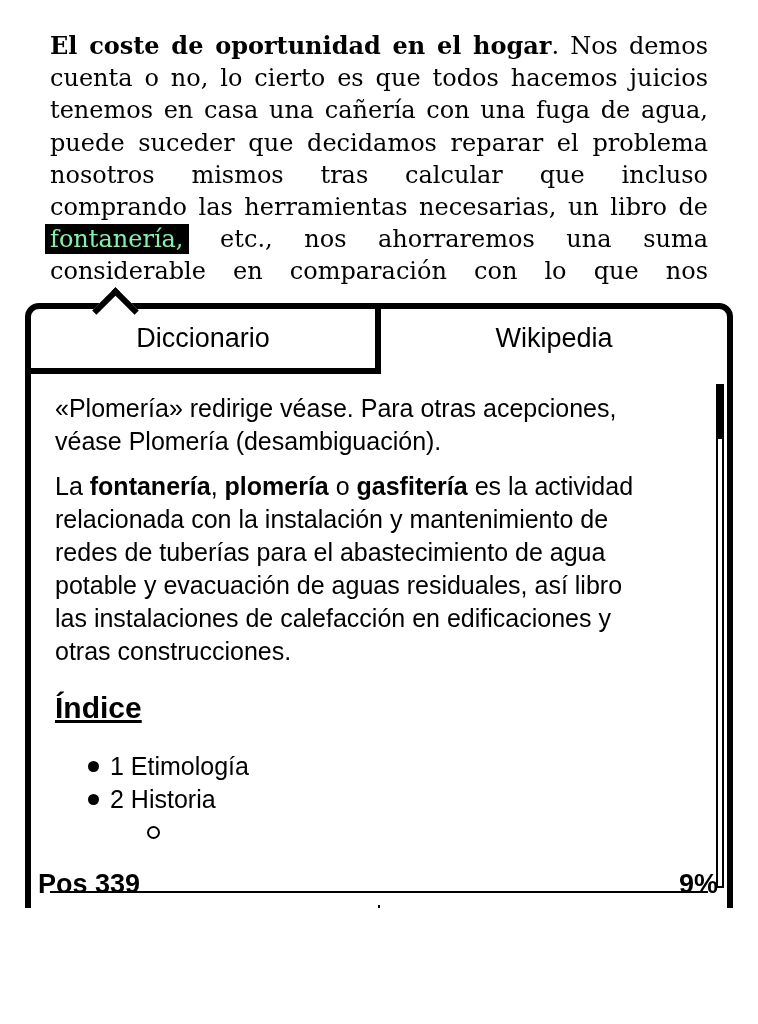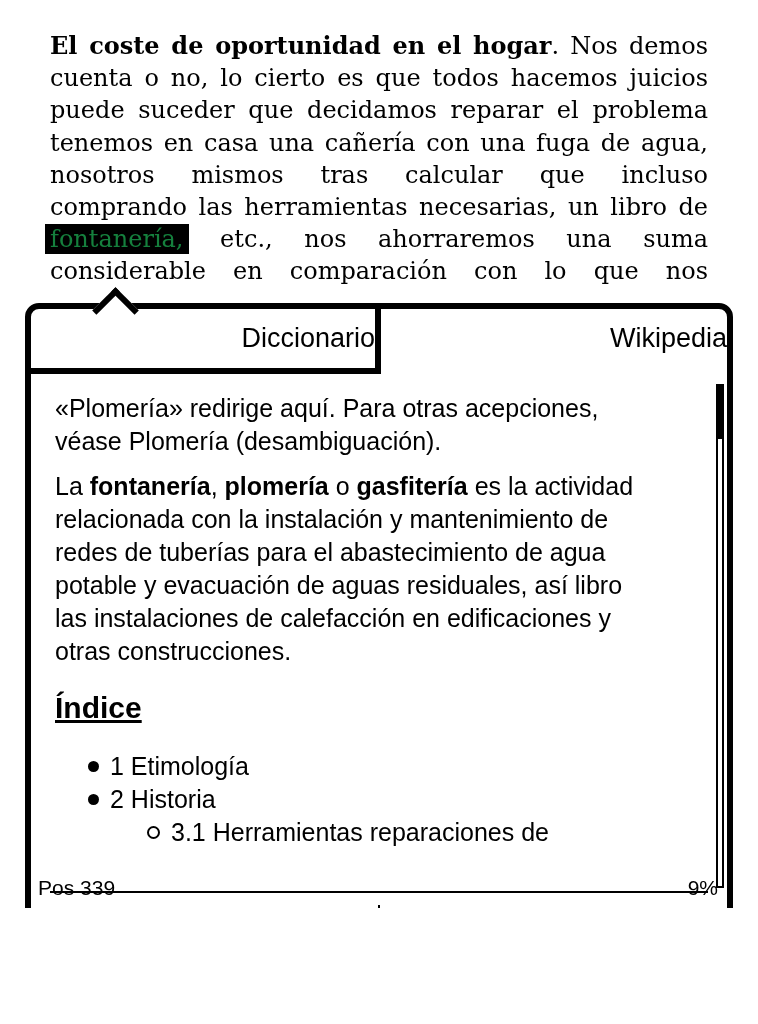--- a/index.html
+++ b/index.html
@@ -10,36 +10,36 @@
   }
 
   
   .book-text{
     position:absolute;top:30px;left:50px;width:658px;
     font-family:"DejaVu Serif","Liberation Serif",serif;
     font-size:24px;line-height:32.2px;color:#000;
   }
   .bline{text-align:justify;text-align-last:justify;}
   .b{font-weight:bold;}
-  .hl{background:#000;color:#15803d;padding:1px 5px;margin-left:-5px;}
+  .hl{background:#000;color:#86efac;padding:1px 5px;margin-left:-5px;}
 
   
   .popup{
     position:absolute;left:25px;top:303px;width:708px;height:674px;
     box-sizing:border-box;border:6px solid #000;border-radius:14px;
     background:#fff;
   }
   .caret{
     position:absolute;top:-15px;left:68px;width:27px;height:27px;
     background:#fff;border-left:6px solid #000;border-top:6px solid #000;
     transform:rotate(45deg);
   }
   .popup-tabs{display:flex;height:65px;}
   .tab{
-    box-sizing:border-box;display:flex;align-items:center;justify-content:flex-end;
+    box-sizing:border-box;display:flex;align-items:center;justify-content:center;
     font-size:27px;
   }
   .tab-dic{width:350px;border-right:6px solid #000;border-bottom:6px solid #000;}
   .tab-wiki{flex:1;border-bottom:6px solid #fff;}
   .tab-wiki span{font-weight:normal;}
 
   .popup-content{
     position:absolute;top:65px;left:0;right:0;height:517px;
     overflow:hidden;padding:18px 44px 0 24px;box-sizing:border-box;
     font-size:25px;line-height:33px;
@@ -68,54 +68,54 @@
   .popup-divider{position:absolute;left:19px;right:19px;top:582px;height:2px;background:#000;}
   .popup-buttons{position:absolute;left:0;right:0;top:584px;bottom:0;display:flex;}
   .pbtn{flex:1;display:flex;align-items:center;justify-content:center;
         font-size:28px;font-weight:bold;cursor:pointer;}
   .btn-sep{width:2px;background:#000;margin:12px 0 10px 0;}
 
   
   .footer{
     position:absolute;left:38px;right:40px;bottom:8px;
     display:flex;justify-content:space-between;
-    font-size:21px;font-weight:normal;
+    font-size:27px;font-weight:bold;
   }
 </style>
 </head>
 <body>
 
 <div class="screen">
 
   <div class="book-text" id="book-text">
       <div class="bline"><span class="b">El coste de oportunidad en el hogar</span><span>. Nos demos</span></div>
       <div class="bline"><span>cuenta o no, lo cierto es que todos hacemos juicios</span></div>
+      <div class="bline"><span>tenemos en casa una cañería con una fuga de agua,</span></div>
       <div class="bline"><span>puede suceder que decidamos reparar el problema</span></div>
-      <div class="bline"><span>tenemos en casa una cañería con una fuga de agua,</span></div>
       <div class="bline"><span>nosotros mismos tras calcular que incluso</span></div>
       <div class="bline"><span>comprando las herramientas necesarias, un libro de</span></div>
       <div class="bline"><span class="hl">fontanería,</span><span> etc., nos ahorraremos una suma</span></div>
       <div class="bline"><span>considerable en comparación con lo que nos</span></div>
     </div>
 
   <div class="popup">
     <div class="caret"></div>
 
     <div class="popup-tabs">
       <div class="tab tab-dic">
         <span>Diccionario</span>
       </div>
       <div class="tab tab-wiki">
         <span>Wikipedia</span>
       </div>
     </div>
 
     <div class="popup-content">
       <div class="note" id="redirect-note">
-          <div>«Plomería» redirige aquí. Para otras acepciones,</div>
+          <div>«Plomería» redirige véase. Para otras acepciones,</div>
           <div>véase Plomería (desambiguación).</div>
         </div>
       <div class="para" id="article-paragraph">
           <div><span>La </span><span class="b">fontanería</span><span>, </span><span class="b">plomería</span><span> o </span><span class="b">gasfitería</span><span> es la actividad</span></div>
           <div><span>relacionada con la instalación y mantenimiento de</span></div>
           <div><span>redes de tuberías para el abastecimiento de agua</span></div>
           <div><span>potable y evacuación de aguas residuales, así libro</span></div>
           <div><span>las instalaciones de calefacción en edificaciones y</span></div>
           <div><span>otras construcciones.</span></div>
         </div>
@@ -124,21 +124,20 @@
           <div class="idx-item lv1">
             <span class="bullet disc"></span>
             <span>1 Etimología</span>
           </div>
           <div class="idx-item lv1">
             <span class="bullet disc"></span>
             <span>2 Historia</span>
           </div>
           <div class="idx-item lv2">
             <span class="bullet circle"></span>
-            <span>3.1 Herramientas reparaciones de</span>
           </div>
         </div>
     </div>
 
     <div class="scrollbar">
       <div class="thumb"></div>
     </div>
 
     <div class="popup-divider"></div>
 

